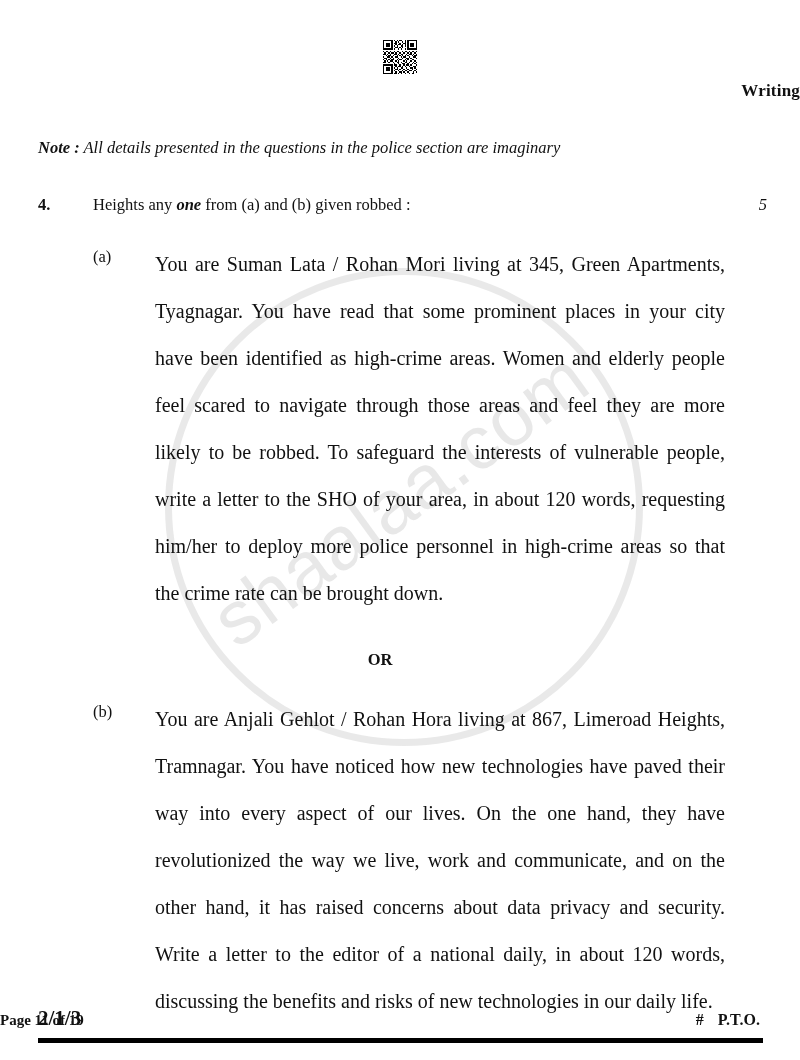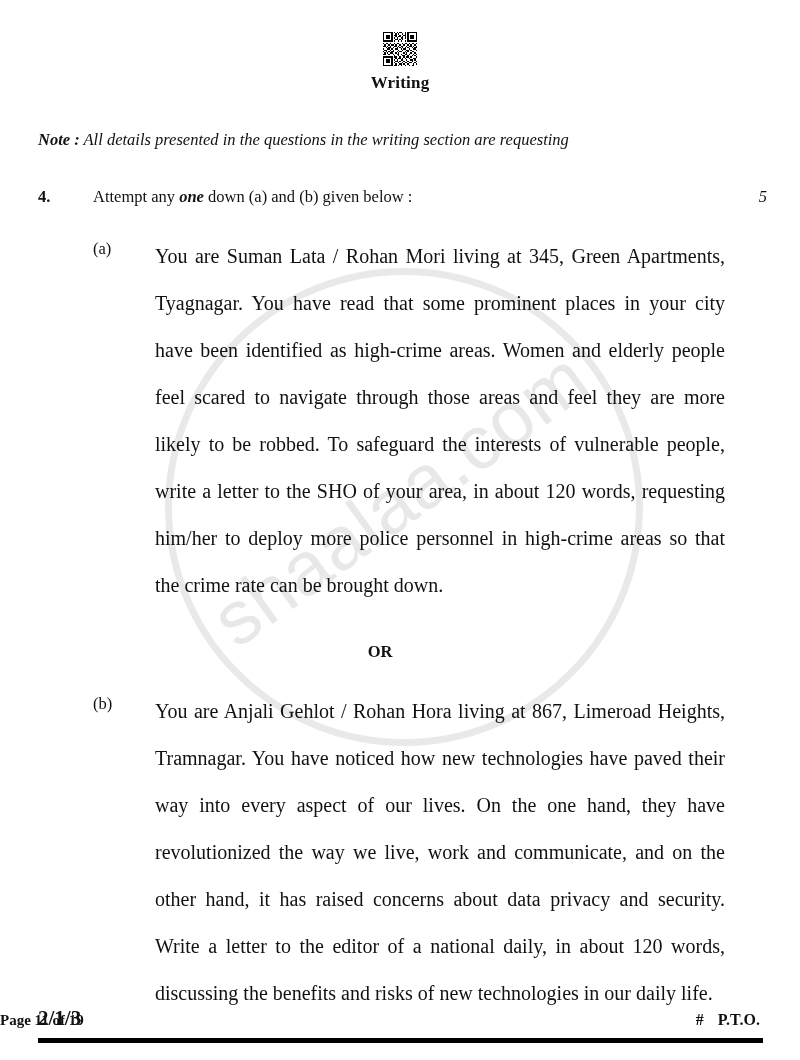--- a/index.html
+++ b/index.html
@@ -54,22 +54,22 @@
   #page {
     position: relative;
     z-index: 2;
     width: 800px;
     height: 1060px;
     box-sizing: border-box;
   }
 
   
   .header {
-    text-align: center;
-    padding-top: 32px;
+    text-align: right;
+    padding-top: 40px;
   }
   .qr-wrap {
     display: flex;
     justify-content: center;
   }
   .qr-code {
     width: 38px;
     height: 34px;
     display: block;
   }
@@ -389,26 +389,26 @@
           <rect x="19" y="24" width="1" height="1"></rect>
             <rect x="21" y="24" width="2" height="1"></rect>
         </g>
       </svg>
     </div>
     <div class="section-title">Writing</div>
   </div>
 
   <div class="note-block">
     <span class="note-label">Note :</span>
-    <span>All details presented in the questions in the writing section are requesting</span>
+    <span>All details presented in the questions in the police section are imaginary</span>
   </div>
 
   <div class="q-row">
     <div class="q-num">4.</div>
-    <div class="q-stem"><span>Attempt any </span><span class="em-one">one</span><span> down (a) and (b) given below :</span></div>
+    <div class="q-stem"><span>Heights any </span><span class="em-one">one</span><span> from (a) and (b) given robbed :</span></div>
     <div class="q-marks">5</div>
   </div>
 
   <div class="part">
     <div class="part-label">(a)</div>
     <div class="part-body">You are Suman Lata / Rohan Mori living at 345, Green Apartments, Tyagnagar. You have read that some prominent places in your city have been identified as high-crime areas. Women and elderly people feel scared to navigate through those areas and feel they are more likely to be robbed. To safeguard the interests of vulnerable people, write a letter to the SHO of your area, in about 120 words, requesting him/her to deploy more police personnel in high-crime areas so that the crime rate can be brought down.</div>
   </div>
 
   <div class="or-divider">OR</div>
 

